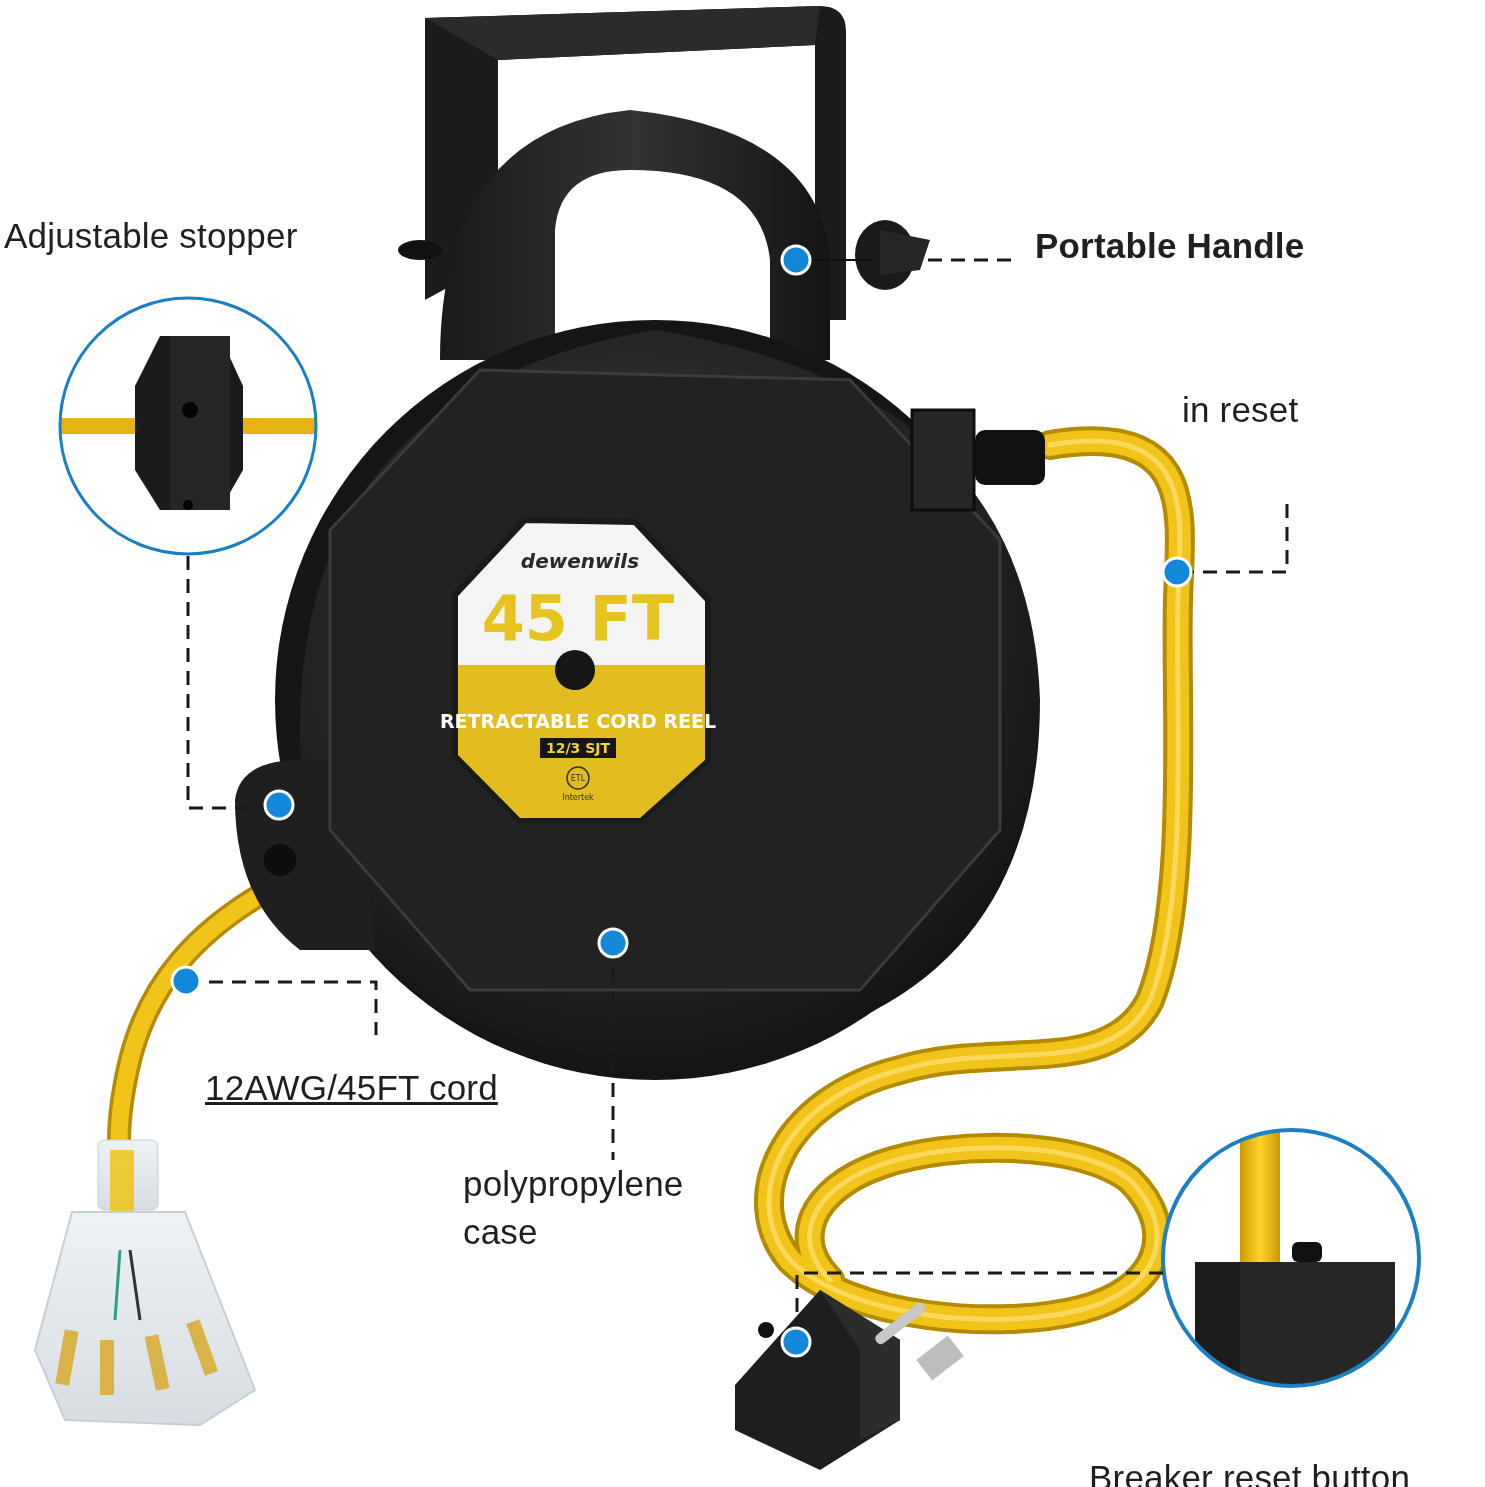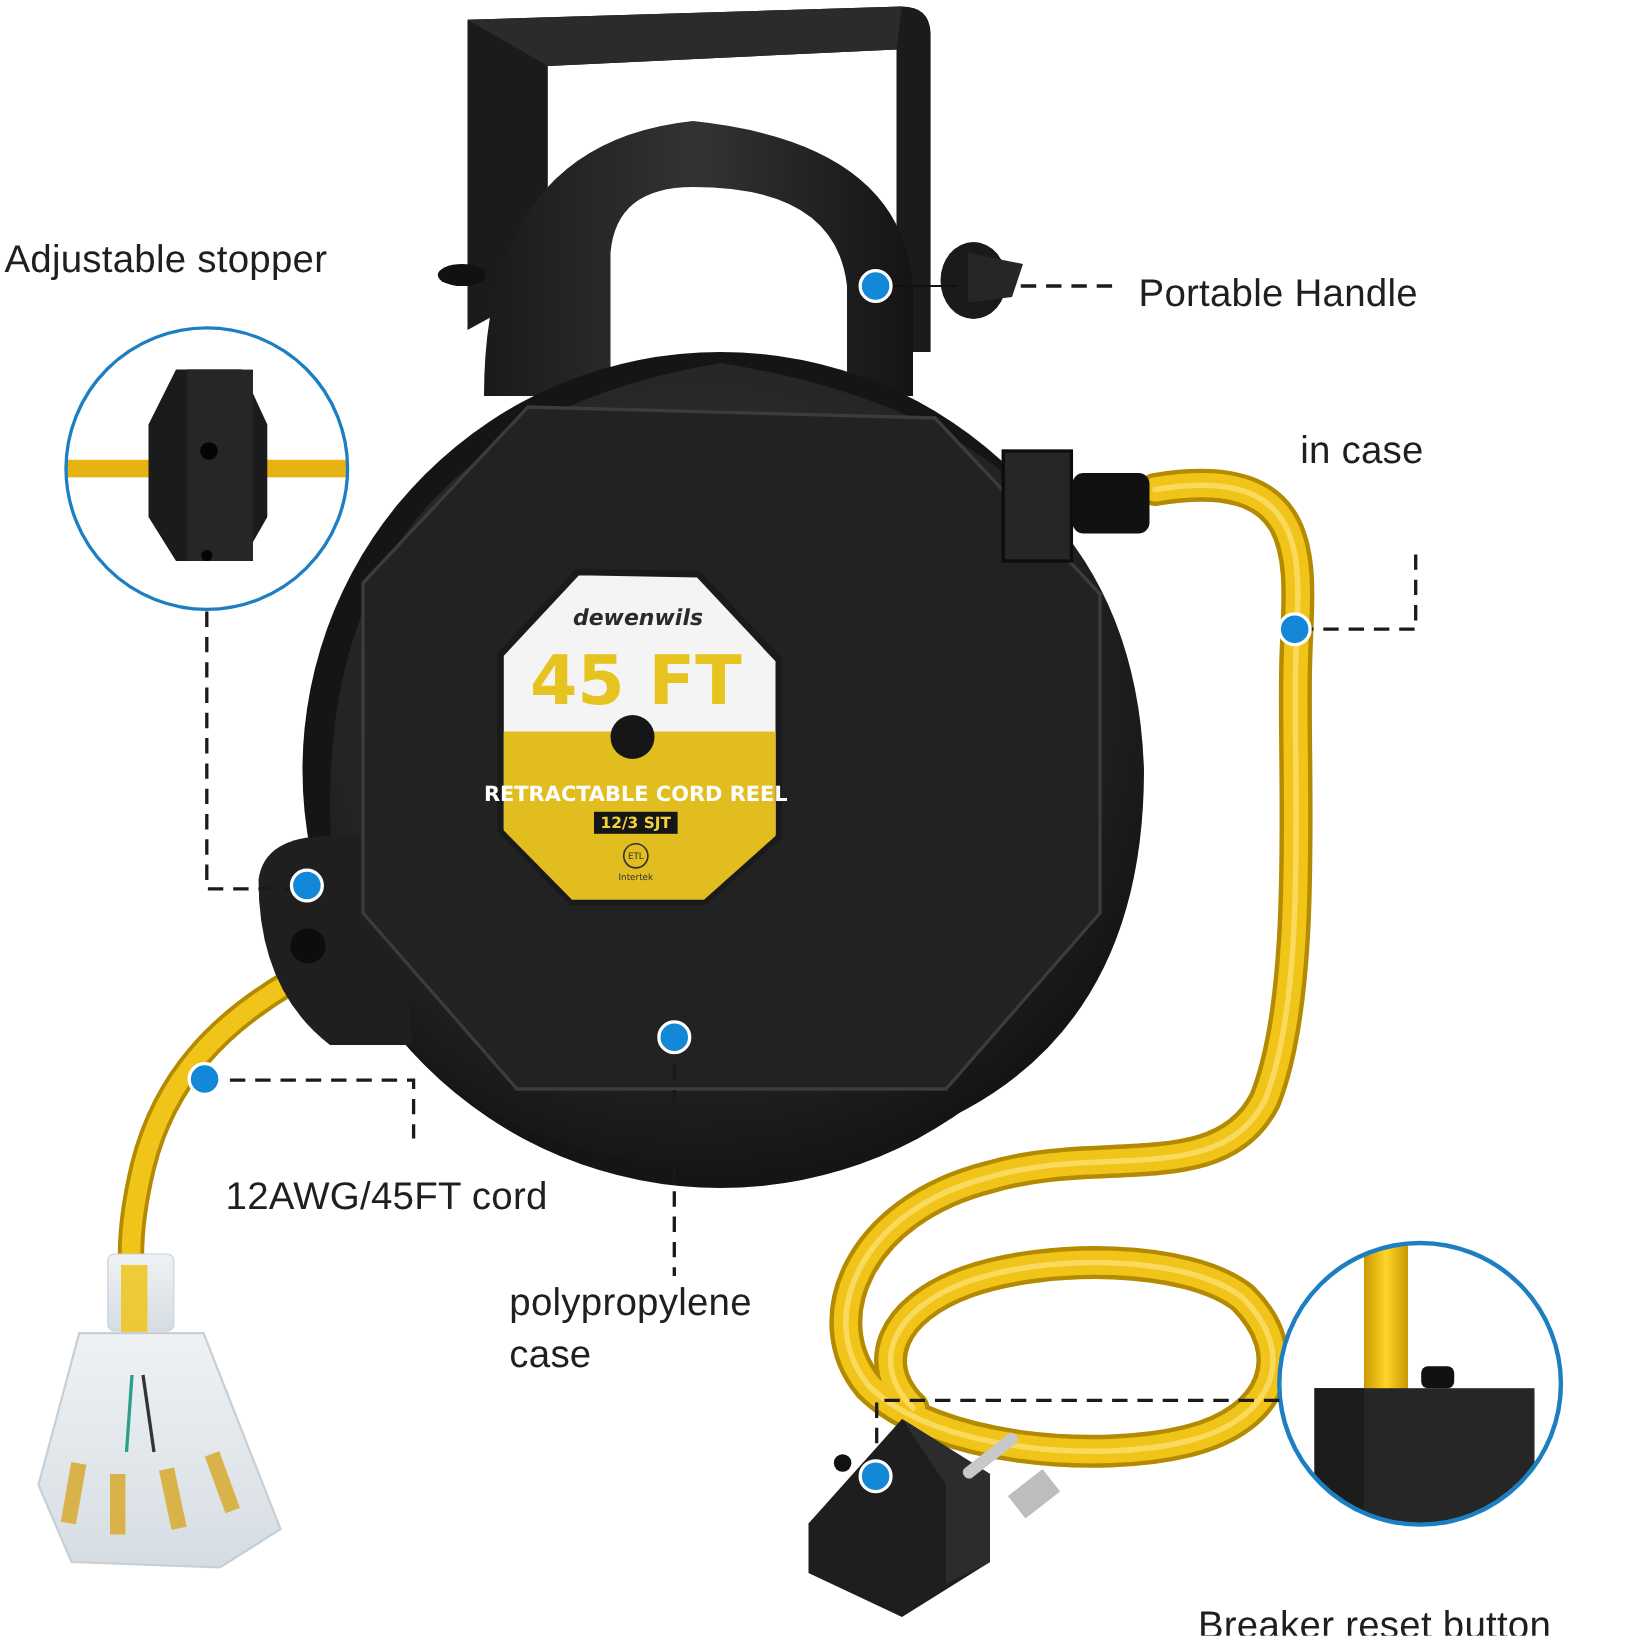--- a/index.html
+++ b/index.html
@@ -154,24 +154,24 @@
       <circle cx="796" cy="260" r="14" fill="#1488d8" stroke="#fff" stroke-width="3"></circle>
       <circle cx="1177" cy="572" r="14" fill="#1488d8" stroke="#fff" stroke-width="3"></circle>
       <circle cx="279" cy="805" r="14" fill="#1488d8" stroke="#fff" stroke-width="3"></circle>
       <circle cx="613" cy="943" r="14" fill="#1488d8" stroke="#fff" stroke-width="3"></circle>
       <circle cx="186" cy="981" r="14" fill="#1488d8" stroke="#fff" stroke-width="3"></circle>
       <circle cx="796" cy="1342" r="14" fill="#1488d8" stroke="#fff" stroke-width="3"></circle>
     </g>
   </svg>
 
   <div class="label" style="left:4px; top:212px;">Adjustable stopper</div>
-  <div class="label" style="left:1035px; top:243px;">Portable Handle</div>
+  <div class="label" style="left:1035px; top:222px;font-weight:bold;">Portable Handle</div>
   <div class="label" style="left:1182px; top:386px;">
-    <div>in case</div>
+    <div>in reset</div>
   </div>
-  <div class="label" style="left:205px; top:1064px;">12AWG/45FT cord</div>
+  <div class="label" style="left:205px; top:1064px;text-decoration:underline;">12AWG/45FT cord</div>
   <div class="label" style="left:463px; top:1160px;">
     <div>polypropylene</div>
     <div>case</div>
   </div>
   <div class="label" style="left:1089px; top:1410px;margin-top:44px;">Breaker reset button</div>
 
 </div>
 
 </body></html>

